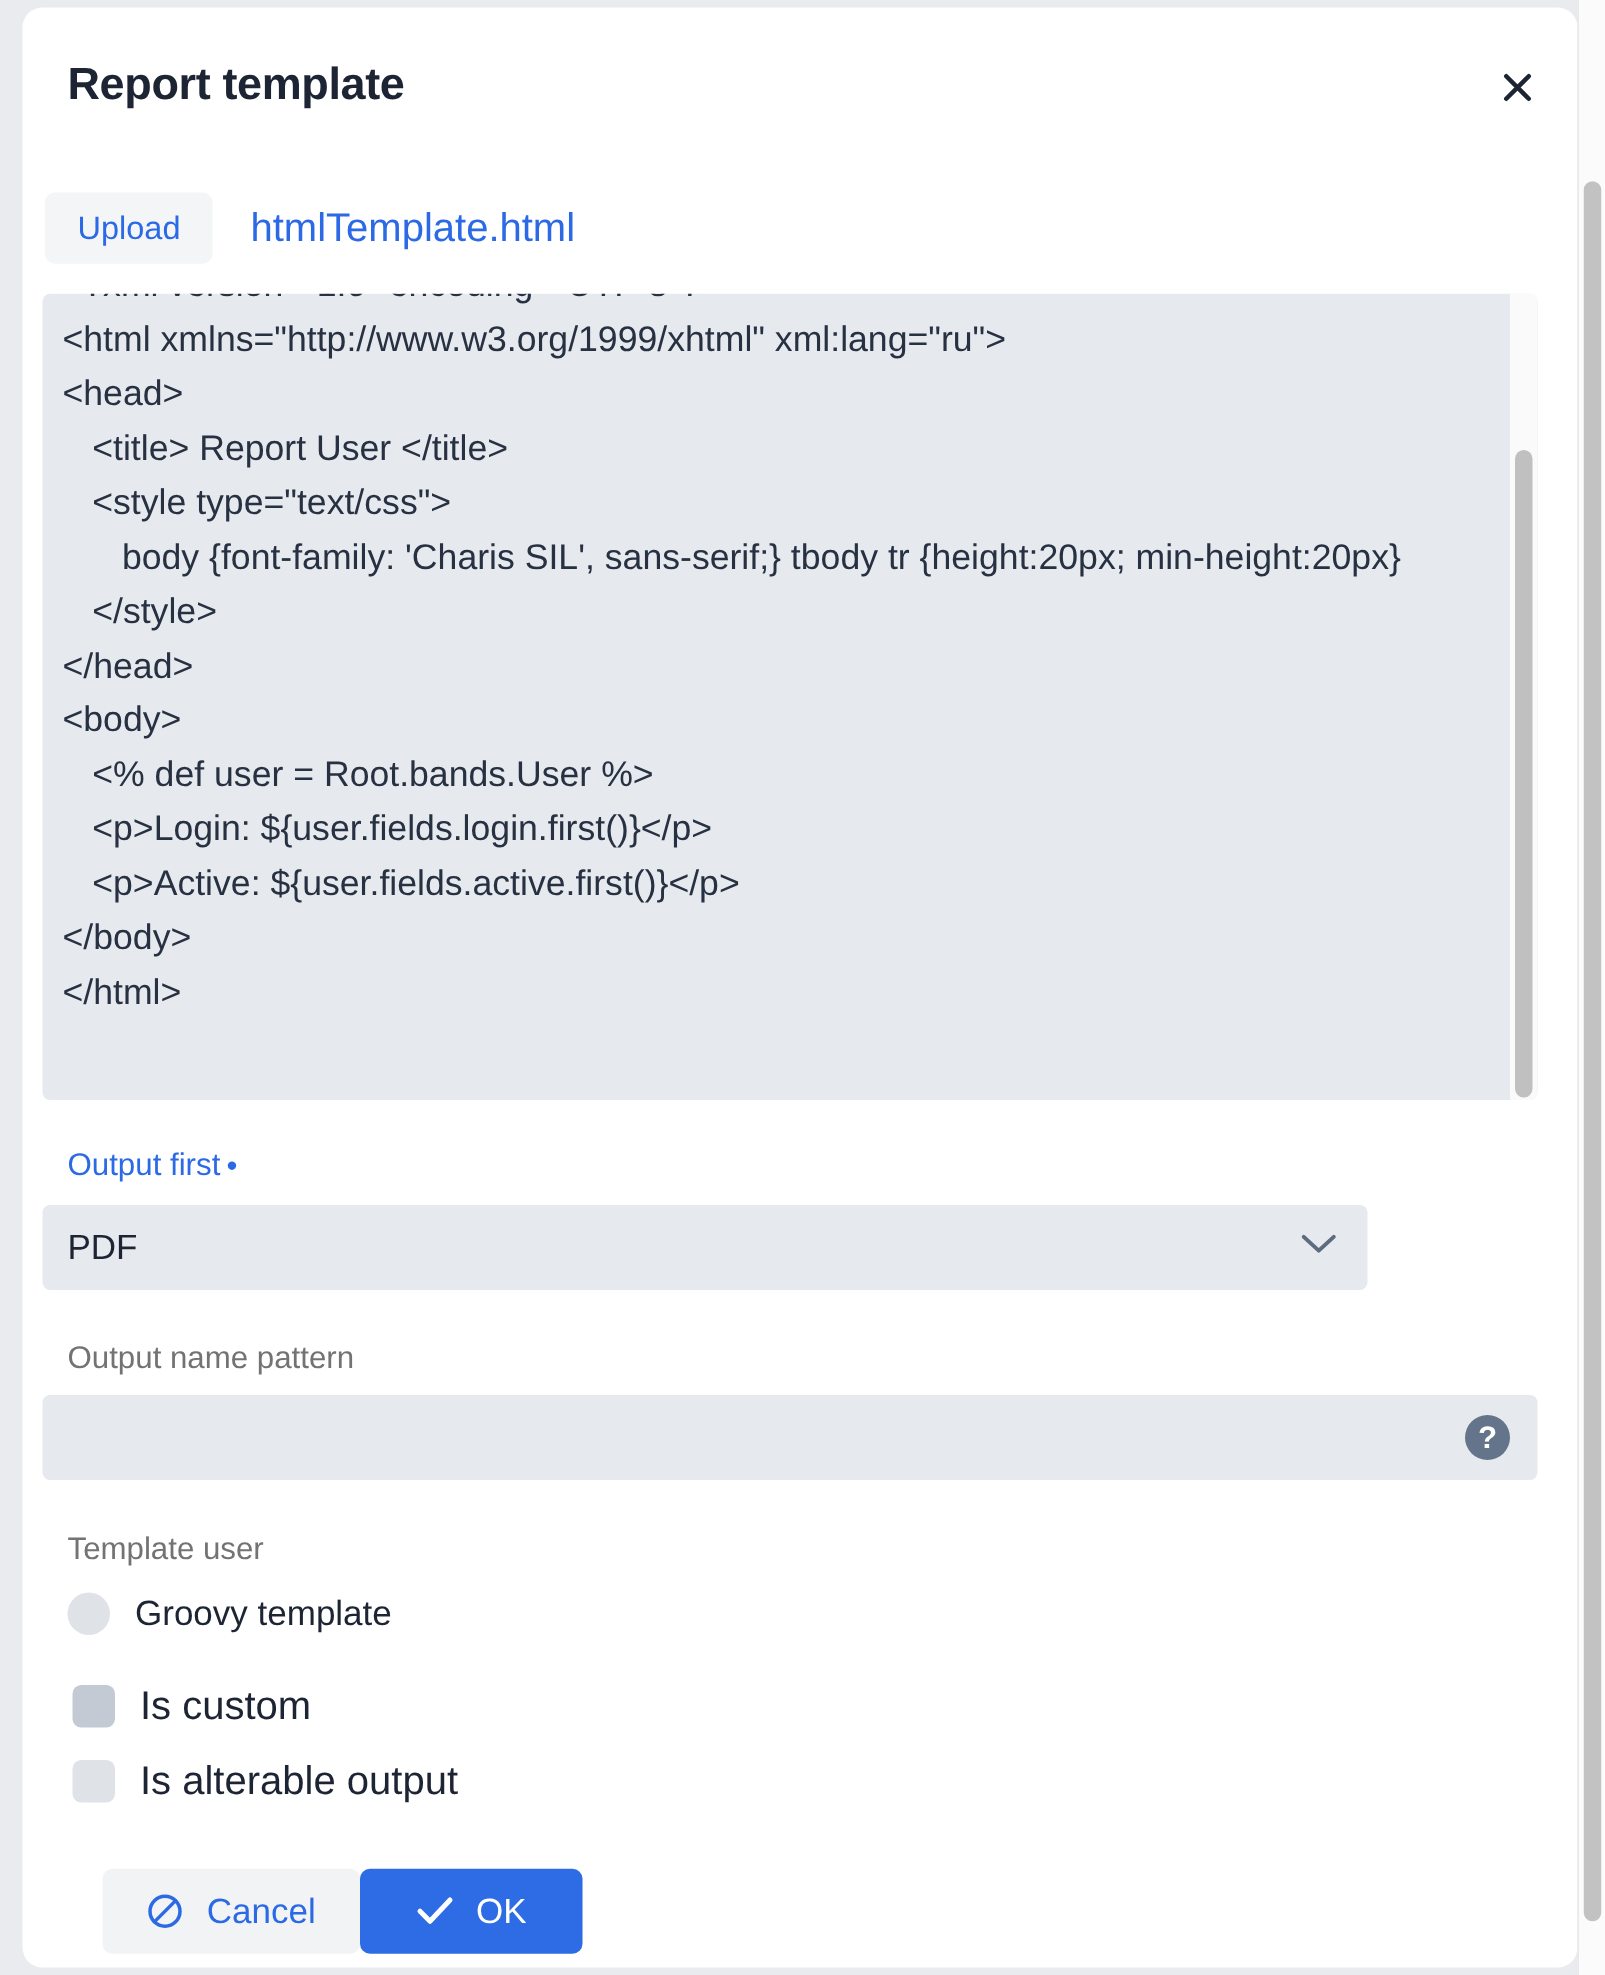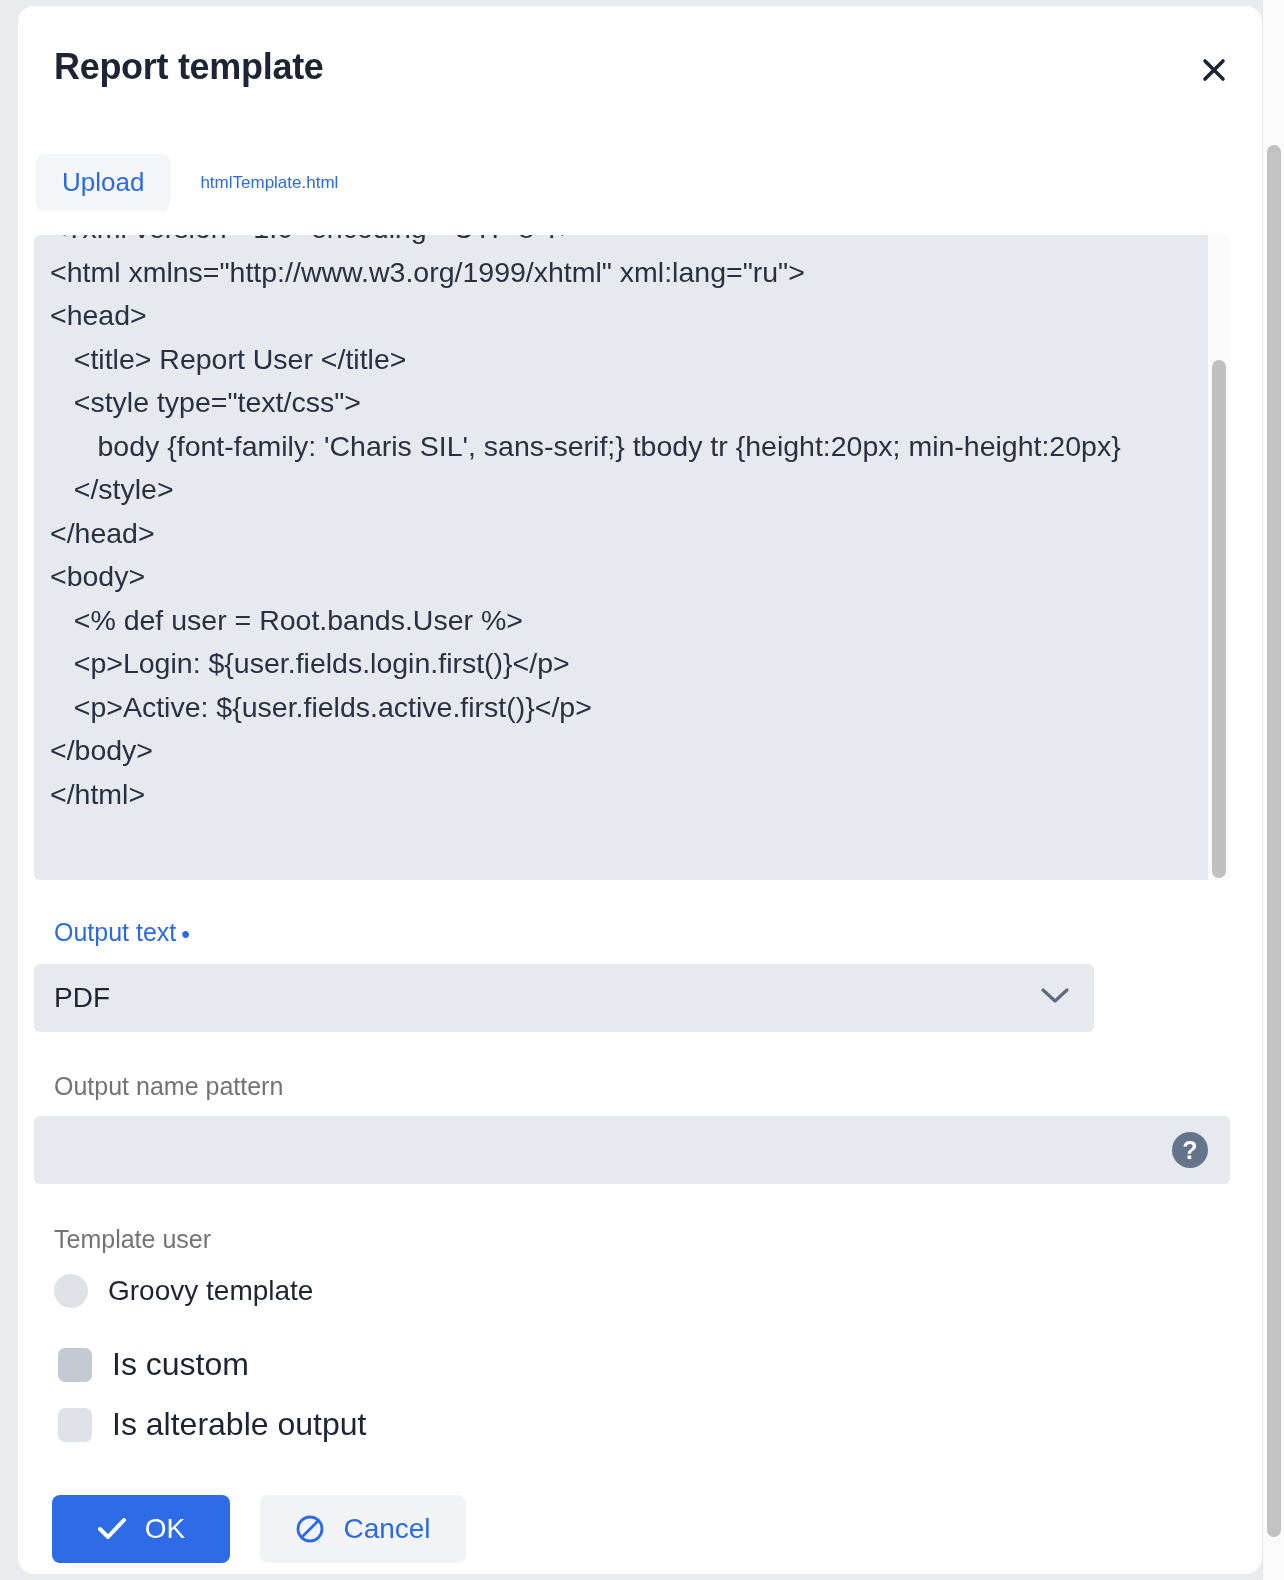--- a/index.html
+++ b/index.html
@@ -75,21 +75,21 @@
     border-radius: 8px;
     color: #2c6ae5;
     font-size: 26px;
     font-family: "Liberation Sans", sans-serif;
     padding: 13px 26px;
     cursor: pointer;
   }
   .file-name {
     margin-left: 30px;
     color: #2c6ae5;
-    font-size: 17px;
+    font-size: 32px;
     cursor: pointer;
   }
 
   
   .code-wrap {
     position: absolute;
     left: 16px; top: 229px;
     width: 1196px; height: 645px;
     background: #e6eaee;
     border-radius: 6px;
@@ -318,21 +318,21 @@
    &lt;p&gt;Login: ${user.fields.login.first()}&lt;/p&gt;
    &lt;p&gt;Active: ${user.fields.active.first()}&lt;/p&gt;
 &lt;/body&gt;
 &lt;/html&gt;</pre>
     <div class="code-scrollbar">
       <div class="thumb"></div>
     </div>
   </div>
 
   <div class="field-label required" style="left:36px; top:912px;">
-    <span>Output text</span><span class="req-dot">•</span>
+    <span>Output first</span><span class="req-dot">•</span>
   </div>
   <div class="control select-box">
     <span class="select-value">PDF</span>
     <span class="chevron">
       <svg width="30" height="18" viewBox="0 0 30 18" aria-hidden="true">
         <path d="M3 3 L15 14 L27 3" stroke="#5d6b7f" stroke-width="3.2" fill="none" stroke-linecap="round" stroke-linejoin="round"></path>
       </svg>
     </span>
   </div>
 
@@ -354,32 +354,32 @@
   <label class="check-row r1">
     <span class="checkbox dark"></span>
     <span class="check-label">Is custom</span>
   </label>
   <label class="check-row r2">
     <span class="checkbox light"></span>
     <span class="check-label">Is alterable output</span>
   </label>
 
   <div class="footer">
-    <button class="btn btn-ok">
-      <span class="btn-icon">
-        <svg width="30" height="24" viewBox="0 0 30 24" aria-hidden="true">
-          <path d="M3 12 L11 20 L27 3" stroke="#ffffff" stroke-width="4" fill="none" stroke-linecap="round" stroke-linejoin="round"></path>
-        </svg>
-      </span>
-      <span>OK</span>
-    </button>
     <button class="btn btn-cancel">
       <span class="btn-icon">
         <svg width="30" height="30" viewBox="0 0 30 30" aria-hidden="true">
           <circle cx="15" cy="15" r="12" stroke="#2c6ae5" stroke-width="2.8" fill="none"></circle>
           <path d="M6.5 23.5 L23.5 6.5" stroke="#2c6ae5" stroke-width="2.8" stroke-linecap="round"></path>
         </svg>
       </span>
       <span>Cancel</span>
     </button>
+    <button class="btn btn-ok">
+      <span class="btn-icon">
+        <svg width="30" height="24" viewBox="0 0 30 24" aria-hidden="true">
+          <path d="M3 12 L11 20 L27 3" stroke="#ffffff" stroke-width="4" fill="none" stroke-linecap="round" stroke-linejoin="round"></path>
+        </svg>
+      </span>
+      <span>OK</span>
+    </button>
   </div>
 
 </div>
 
 </body></html>

